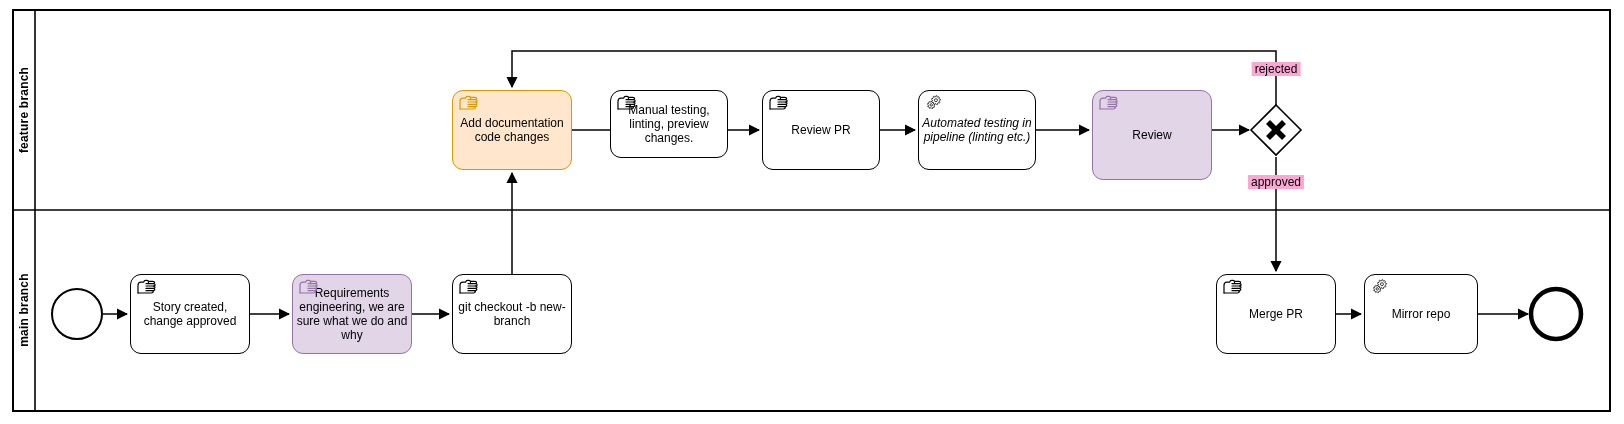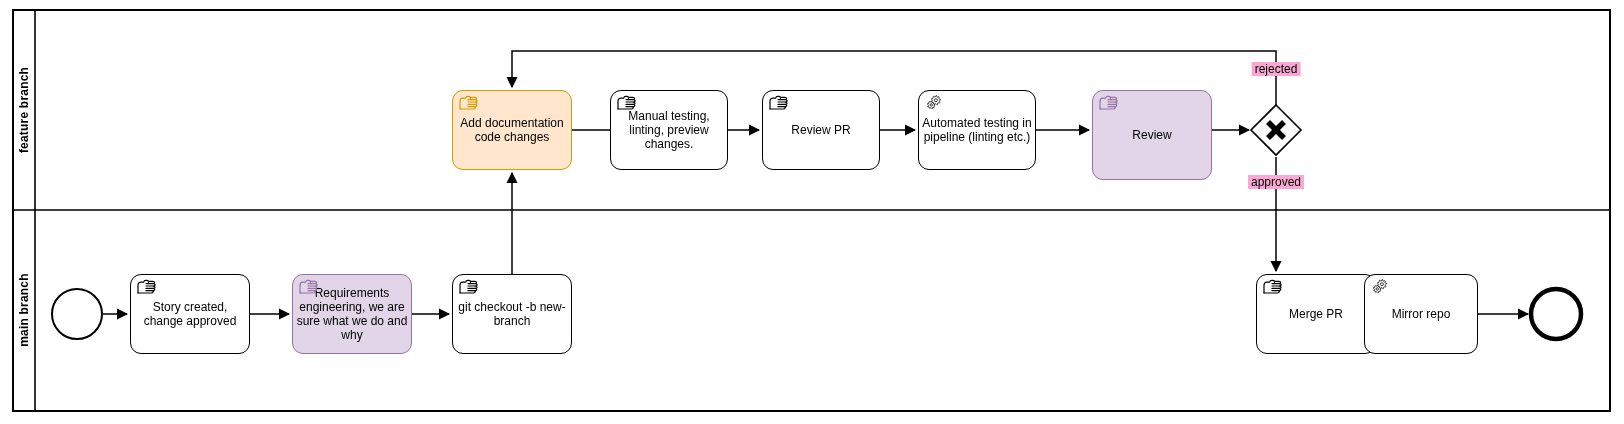--- a/index.html
+++ b/index.html
@@ -126,21 +126,21 @@
           <path d="M2,14 V6.2 Q2,3.2 5,3.2 H7.7 Q8.1,1.3 9.7,1.3 H11 Q12.3,1.3 12.4,2.3 L12.5,2.9 Q12.8,3.9 12,4.6"></path>
           <path d="M2,14 H15.4 Q17.2,13.9 17.3,12.7 Q17.4,11.8 16.3,11.7"></path>
           <path d="M12.4,2.3 H16.8 Q18.6,2.4 18.6,3.5 Q18.6,4.6 16.9,4.6 H10"></path>
           <path d="M17.4,4.6 Q19.1,4.6 19.1,5.8 Q19.1,7 17.4,7 H10"></path>
           <path d="M17.4,7 Q19,7 19,8.2 Q19,9.4 17.3,9.4 H10"></path>
           <path d="M17.3,9.4 Q18.8,9.4 18.8,10.55 Q18.8,11.7 16.3,11.7 H10"></path>
         </svg>
       </span>
     <span>Requirements engineering, we are sure what we do and why</span>
   </div>
-  <div class="task" style="left:1216px;top:274px;width:120px;height:80px;margin-left:40px;">
+  <div class="task" style="left:1216px;top:274px;width:120px;height:80px;">
     <span class="node-icon hand">
         <svg viewBox="0 0 20 15" fill="none" stroke="currentColor" stroke-width="1.2" stroke-linecap="round" stroke-linejoin="round">
           <path d="M2,14 V6.2 Q2,3.2 5,3.2 H7.7 Q8.1,1.3 9.7,1.3 H11 Q12.3,1.3 12.4,2.3 L12.5,2.9 Q12.8,3.9 12,4.6"></path>
           <path d="M2,14 H15.4 Q17.2,13.9 17.3,12.7 Q17.4,11.8 16.3,11.7"></path>
           <path d="M12.4,2.3 H16.8 Q18.6,2.4 18.6,3.5 Q18.6,4.6 16.9,4.6 H10"></path>
           <path d="M17.4,4.6 Q19.1,4.6 19.1,5.8 Q19.1,7 17.4,7 H10"></path>
           <path d="M17.4,7 Q19,7 19,8.2 Q19,9.4 17.3,9.4 H10"></path>
           <path d="M17.3,9.4 Q18.8,9.4 18.8,10.55 Q18.8,11.7 16.3,11.7 H10"></path>
         </svg>
       </span>
@@ -164,21 +164,21 @@
           <path d="M2,14 V6.2 Q2,3.2 5,3.2 H7.7 Q8.1,1.3 9.7,1.3 H11 Q12.3,1.3 12.4,2.3 L12.5,2.9 Q12.8,3.9 12,4.6"></path>
           <path d="M2,14 H15.4 Q17.2,13.9 17.3,12.7 Q17.4,11.8 16.3,11.7"></path>
           <path d="M12.4,2.3 H16.8 Q18.6,2.4 18.6,3.5 Q18.6,4.6 16.9,4.6 H10"></path>
           <path d="M17.4,4.6 Q19.1,4.6 19.1,5.8 Q19.1,7 17.4,7 H10"></path>
           <path d="M17.4,7 Q19,7 19,8.2 Q19,9.4 17.3,9.4 H10"></path>
           <path d="M17.3,9.4 Q18.8,9.4 18.8,10.55 Q18.8,11.7 16.3,11.7 H10"></path>
         </svg>
       </span>
     <span>Add documentation code changes</span>
   </div>
-  <div class="task" style="left:610px;top:90px;width:118px;height:80px;">
+  <div class="task" style="left:610px;top:90px;width:118px;height:68px;">
     <span class="node-icon hand">
         <svg viewBox="0 0 20 15" fill="none" stroke="currentColor" stroke-width="1.2" stroke-linecap="round" stroke-linejoin="round">
           <path d="M2,14 V6.2 Q2,3.2 5,3.2 H7.7 Q8.1,1.3 9.7,1.3 H11 Q12.3,1.3 12.4,2.3 L12.5,2.9 Q12.8,3.9 12,4.6"></path>
           <path d="M2,14 H15.4 Q17.2,13.9 17.3,12.7 Q17.4,11.8 16.3,11.7"></path>
           <path d="M12.4,2.3 H16.8 Q18.6,2.4 18.6,3.5 Q18.6,4.6 16.9,4.6 H10"></path>
           <path d="M17.4,4.6 Q19.1,4.6 19.1,5.8 Q19.1,7 17.4,7 H10"></path>
           <path d="M17.4,7 Q19,7 19,8.2 Q19,9.4 17.3,9.4 H10"></path>
           <path d="M17.3,9.4 Q18.8,9.4 18.8,10.55 Q18.8,11.7 16.3,11.7 H10"></path>
         </svg>
       </span>
@@ -190,21 +190,21 @@
           <path d="M2,14 V6.2 Q2,3.2 5,3.2 H7.7 Q8.1,1.3 9.7,1.3 H11 Q12.3,1.3 12.4,2.3 L12.5,2.9 Q12.8,3.9 12,4.6"></path>
           <path d="M2,14 H15.4 Q17.2,13.9 17.3,12.7 Q17.4,11.8 16.3,11.7"></path>
           <path d="M12.4,2.3 H16.8 Q18.6,2.4 18.6,3.5 Q18.6,4.6 16.9,4.6 H10"></path>
           <path d="M17.4,4.6 Q19.1,4.6 19.1,5.8 Q19.1,7 17.4,7 H10"></path>
           <path d="M17.4,7 Q19,7 19,8.2 Q19,9.4 17.3,9.4 H10"></path>
           <path d="M17.3,9.4 Q18.8,9.4 18.8,10.55 Q18.8,11.7 16.3,11.7 H10"></path>
         </svg>
       </span>
     <span>Review PR</span>
   </div>
-  <div class="task" style="left:918px;top:90px;width:118px;height:80px;">
+  <div class="task" style="left:918px;top:90px;width:118px;height:80px;font-style:italic;">
     <span class="node-icon gear">
         <svg viewBox="0 0 20 20" stroke="currentColor" stroke-width="1">
           <path d="M6.30,8.10L7.19,8.18L7.63,9.54L8.25,9.82L9.58,9.29L10.21,9.92L9.68,11.25L9.96,11.87L11.32,12.31L11.40,13.20L10.14,13.88L9.96,14.53L10.72,15.75L10.21,16.48L8.81,16.19L8.25,16.58L8.04,17.99L7.19,18.22L6.30,17.10L5.62,17.04L4.56,17.99L3.75,17.62L3.79,16.19L3.31,15.71L1.88,15.75L1.51,14.94L2.46,13.88L2.40,13.20L1.28,12.31L1.51,11.46L2.92,11.25L3.31,10.69L3.02,9.29L3.75,8.78L4.97,9.54L5.62,9.36L6.30,8.10Z" fill="#fff"></path>
           <circle cx="6.3" cy="13.2" r="1.6" fill="none"></circle>
           <path d="M12.60,0.90L13.64,0.99L14.17,2.58L14.90,2.92L16.46,2.30L17.20,3.04L16.58,4.60L16.92,5.33L18.51,5.86L18.60,6.90L17.13,7.70L16.92,8.47L17.80,9.90L17.20,10.76L15.56,10.42L14.90,10.88L14.65,12.54L13.64,12.81L12.60,11.50L11.80,11.43L10.55,12.54L9.60,12.10L9.64,10.42L9.08,9.86L7.40,9.90L6.96,8.95L8.07,7.70L8.00,6.90L6.69,5.86L6.96,4.85L8.62,4.60L9.08,3.94L8.74,2.30L9.60,1.70L11.03,2.58L11.80,2.37L12.60,0.90Z" fill="#fff"></path>
           <circle cx="12.6" cy="6.9" r="2" fill="none"></circle>
         </svg>
       </span>
     <span>Automated testing in pipeline (linting etc.)</span>
   </div>

